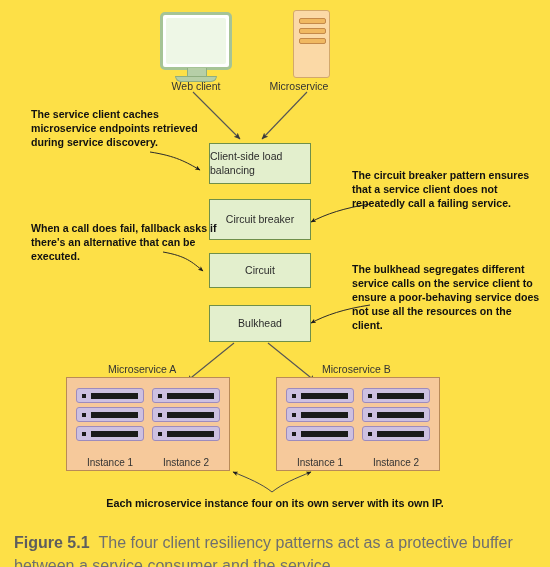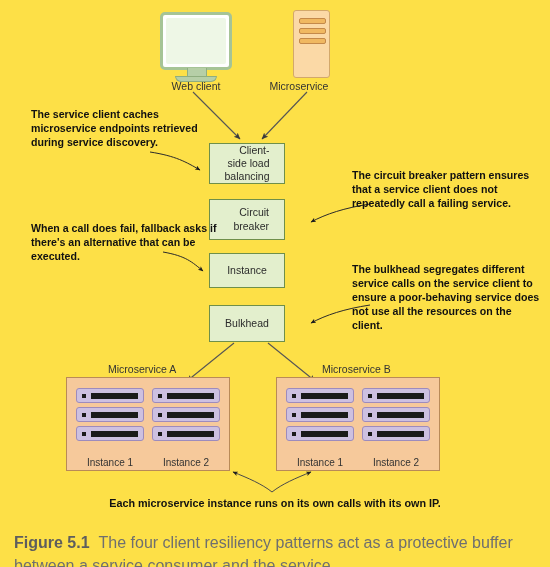--- a/index.html
+++ b/index.html
@@ -91,32 +91,32 @@
     font-size: 10.5px;
     color: #333333;
     text-align: center;
     white-space: nowrap;
   }
 
   
   .pattern-box {
     position: absolute;
     left: 209px;
-    width: 76px;
+    width: 102px;
     background: #e3efcd;
     border: 1.4px solid #6f8f4a;
     box-sizing: border-box;
     display: flex;
     align-items: center;
     justify-content: center;
-    text-align: right;
+    text-align: left;
     font-size: 10.5px;
     color: #2b2b2b;
     line-height: 1.25;
-    padding: 2px 15px;
+    padding: 2px 0;
   }
 
   
   .annot {
     position: absolute;
     font-size: 10.6px;
     font-weight: bold;
     color: #111111;
     line-height: 1.33;
     margin-left: 14px;
@@ -240,21 +240,21 @@
 
   <div class="tower">
     <div class="tower-slot" style="top:7px;"></div>
     <div class="tower-slot" style="top:17px;"></div>
     <div class="tower-slot" style="top:27px;"></div>
   </div>
   <div class="icon-label" style="left:259px; top:80px; width:80px;">Microservice</div>
 
   <div class="pattern-box" style="top:143px; height:41px;">Client-side load balancing</div>
   <div class="pattern-box" style="top:199px; height:41px;">Circuit breaker</div>
-  <div class="pattern-box" style="top:253px; height:35px;">Instance</div>
+  <div class="pattern-box" style="top:253px; height:35px;">Circuit</div>
   <div class="pattern-box" style="top:305px; height:37px;">Bulkhead</div>
 
   <div class="annot" style="left:17px; top:107px; width:180px;">The service client caches microservice endpoints retrieved during service discovery.</div>
   <div class="annot" style="left:17px; top:221px; width:186px;">When a call does fail, fallback asks if there's an alternative that can be executed.</div>
   <div class="annot" style="left:338px; top:168px; width:182px;">The circuit breaker pattern ensures that a service client does not repeatedly call a failing service.</div>
   <div class="annot" style="left:338px; top:262px; width:192px;">The bulkhead segregates different service calls on the service client to ensure a poor-behaving service does not use all the resources on the client.</div>
 
   <div class="ms-title" style="left:108px; top:363px;text-align:center;">Microservice A</div>
   <div class="ms-group" style="left:66px; top:377px; width:164px; height:94px;">
 
@@ -320,19 +320,19 @@
         <div class="blade-bar"></div>
       </div>
       <div class="blade">
         <div class="blade-dot"></div>
         <div class="blade-bar"></div>
       </div>
       <div class="instance-label">Instance 2</div>
     </div>
   </div>
 
-  <div class="bottom-note">Each microservice instance runs on its own calls with its own IP.</div>
+  <div class="bottom-note">Each microservice instance four on its own server with its own IP.</div>
 
   <div class="fig-caption">
     <b class="fig-num">Figure 5.1</b><span>The four client resiliency patterns act as a protective buffer between a service consumer and the service.</span>
   </div>
 
 </div>
 
 </body></html>

